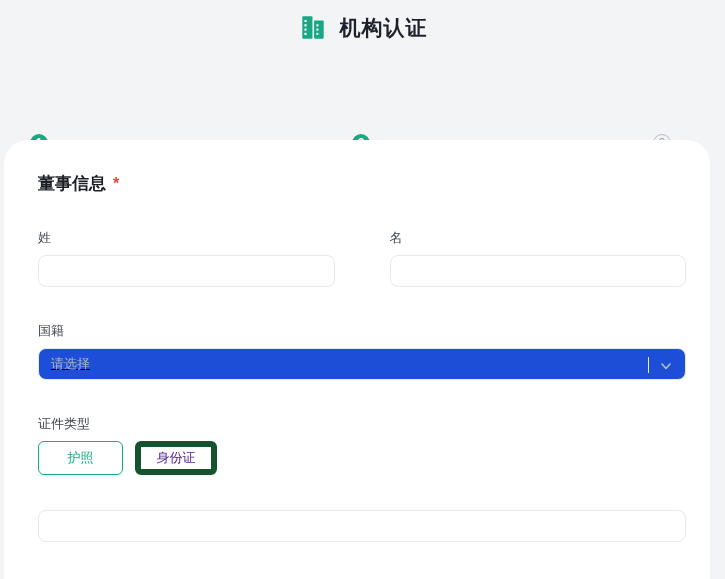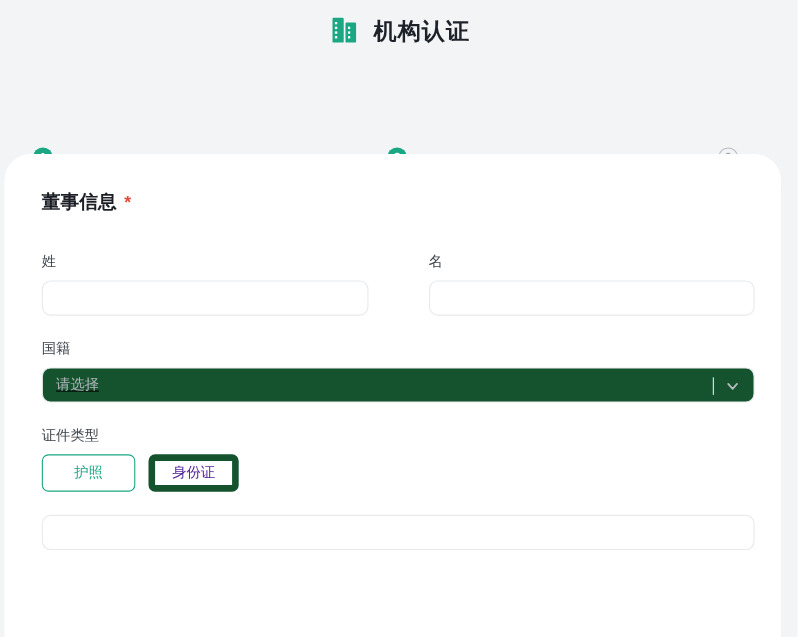--- a/index.html
+++ b/index.html
@@ -51,33 +51,33 @@
   }
   .section-title {
     margin-top: 32px; font-size: 17px; font-weight: 700; color: #1b1f25;
   }
   .section-title .req { color: #e4493c; font-size: 16px; margin-left: 7px; font-weight: 700; }
 
   .field-label { display: block; font-size: 13px; color: #3f454d; line-height: 18px; }
   .row { display: flex; gap: 55px; margin-top: 34px; }
   .row .field { flex: 1; }
   .field { margin-top: 0; }
-  .fgroup { margin-top: 21px; }
+  .fgroup { margin-top: 35px; }
 
   input.text-input {
     display: block; width: 100%; height: 32px; margin-top: 8px;
     border: 1px solid #e7e9ec; border-radius: 8px; background: #ffffff;
     padding: 0 12px; font-size: 13px; color: #1d2129; outline: none;
     font-family: inherit;
   }
 
   .select {
     position: relative; display: flex; align-items: center;
     width: 100%; height: 32px; margin-top: 8px;
-    border: 1px solid #e7e9ec; border-radius: 8px; background: #14532d;
+    border: 1px solid #e7e9ec; border-radius: 8px; background: #1d4ed8;
     padding: 0 12px; cursor: pointer; text-decoration: underline;
   }
   .select .placeholder { font-size: 13px; color: #b3b7be; }
   .select .divider {
     position: absolute; right: 36px; top: 8px; width: 1px; height: 16px; background: #e7e9ec;
   }
   .select .chevron { position: absolute; right: 13px; top: 9px; }
 
   .btn-group { display: flex; gap: 12px; margin-top: 8px; }
   .type-btn {

